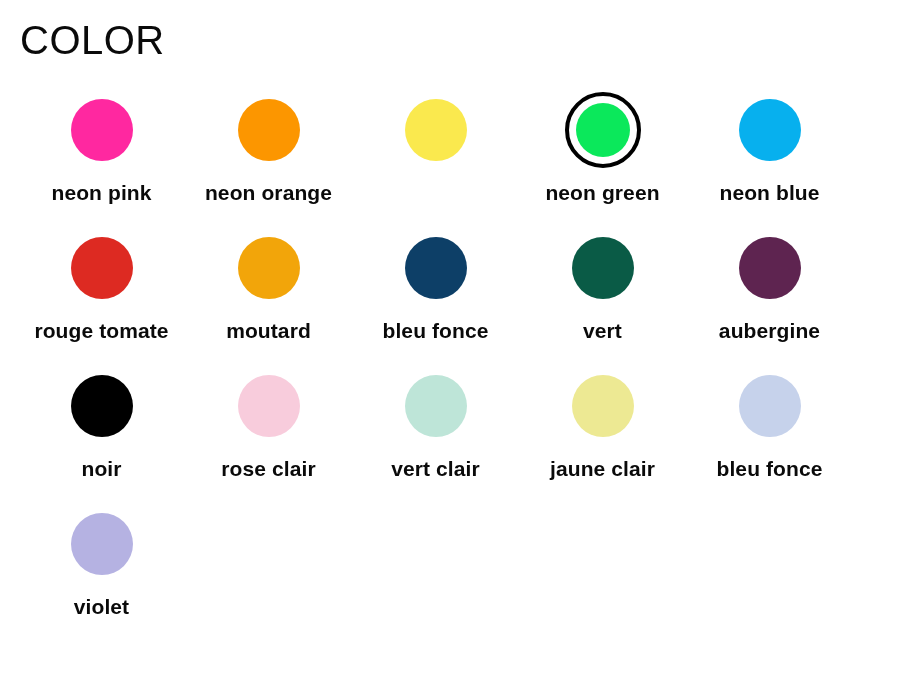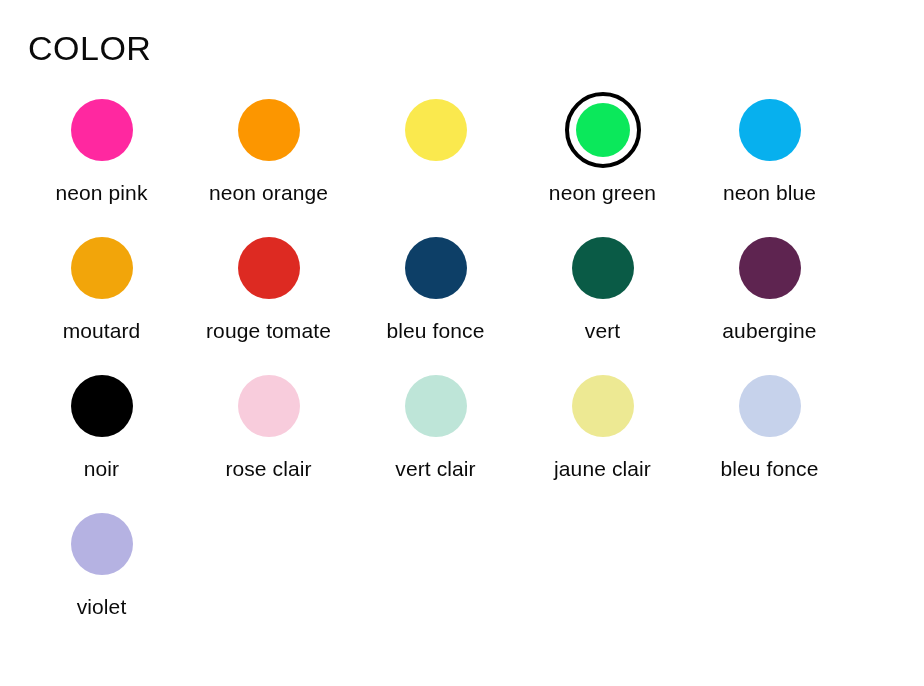--- a/index.html
+++ b/index.html
@@ -20,26 +20,26 @@
     width: 924px;
     height: 686px;
     box-sizing: border-box;
     padding: 0;
   }
 
   .page-title {
     position: absolute;
     left: 20px;
     top: 20px;
-    font-size: 34px;
+    font-size: 40px;
     font-weight: 400;
     letter-spacing: 0.5px;
     color: #0a0a0a;
     line-height: 40px;
-    margin: 8px;
+    margin: 0;
   }
 
   .swatch-grid {
     position: absolute;
     left: 18px;
     top: 92px;
     width: 888px;
     display: grid;
     grid-template-columns: repeat(5, 167px);
     grid-auto-rows: min-content;
@@ -80,21 +80,21 @@
 
   .swatch-cell[data-selected="true"] .swatch-dot {
     width: 54px;
     height: 54px;
   }
 
   .swatch-label {
     margin-top: 11px;
     font-size: 21px;
     line-height: 27px;
-    font-weight: 400;
+    font-weight: 700;
     color: #0a0a0a;
     text-align: center;
     letter-spacing: 0.1px;
     max-width: 150px;
     word-wrap: break-word;
   }
 </style>
 </head>
 <body>
 
@@ -127,32 +127,32 @@
         <div class="swatch-label">neon green</div>
       </div>
       <div class="swatch-cell" data-selected="false">
         <div class="swatch-ring">
           <span class="swatch-dot" style="background: rgb(7, 176, 238);"></span>
         </div>
         <div class="swatch-label">neon blue</div>
       </div>
       <div class="swatch-cell" data-selected="false">
         <div class="swatch-ring">
+          <span class="swatch-dot" style="background: rgb(221, 42, 34);"></span>
+        </div>
+        <div class="swatch-label">rouge tomate</div>
+      </div>
+      <div class="swatch-cell" data-selected="false">
+        <div class="swatch-ring">
           <span class="swatch-dot" style="background: rgb(242, 165, 10);"></span>
         </div>
         <div class="swatch-label">moutard</div>
       </div>
       <div class="swatch-cell" data-selected="false">
         <div class="swatch-ring">
-          <span class="swatch-dot" style="background: rgb(221, 42, 34);"></span>
-        </div>
-        <div class="swatch-label">rouge tomate</div>
-      </div>
-      <div class="swatch-cell" data-selected="false">
-        <div class="swatch-ring">
           <span class="swatch-dot" style="background: rgb(13, 63, 103);"></span>
         </div>
         <div class="swatch-label">bleu fonce</div>
       </div>
       <div class="swatch-cell" data-selected="false">
         <div class="swatch-ring">
           <span class="swatch-dot" style="background: rgb(10, 91, 70);"></span>
         </div>
         <div class="swatch-label">vert</div>
       </div>

